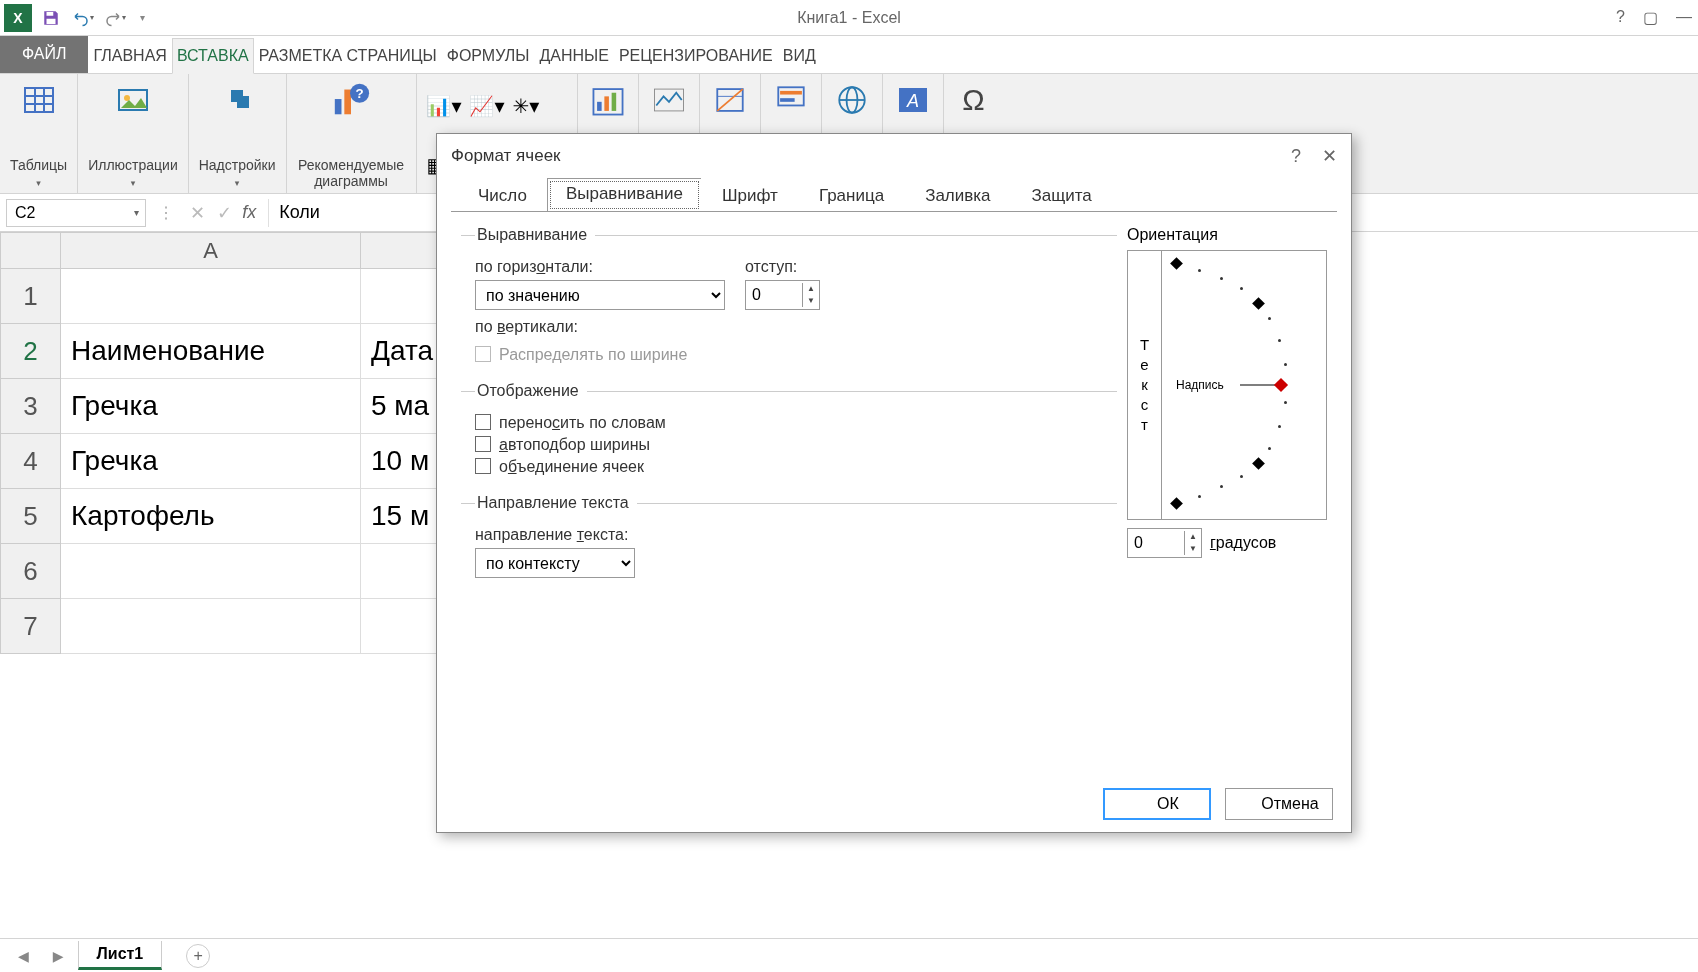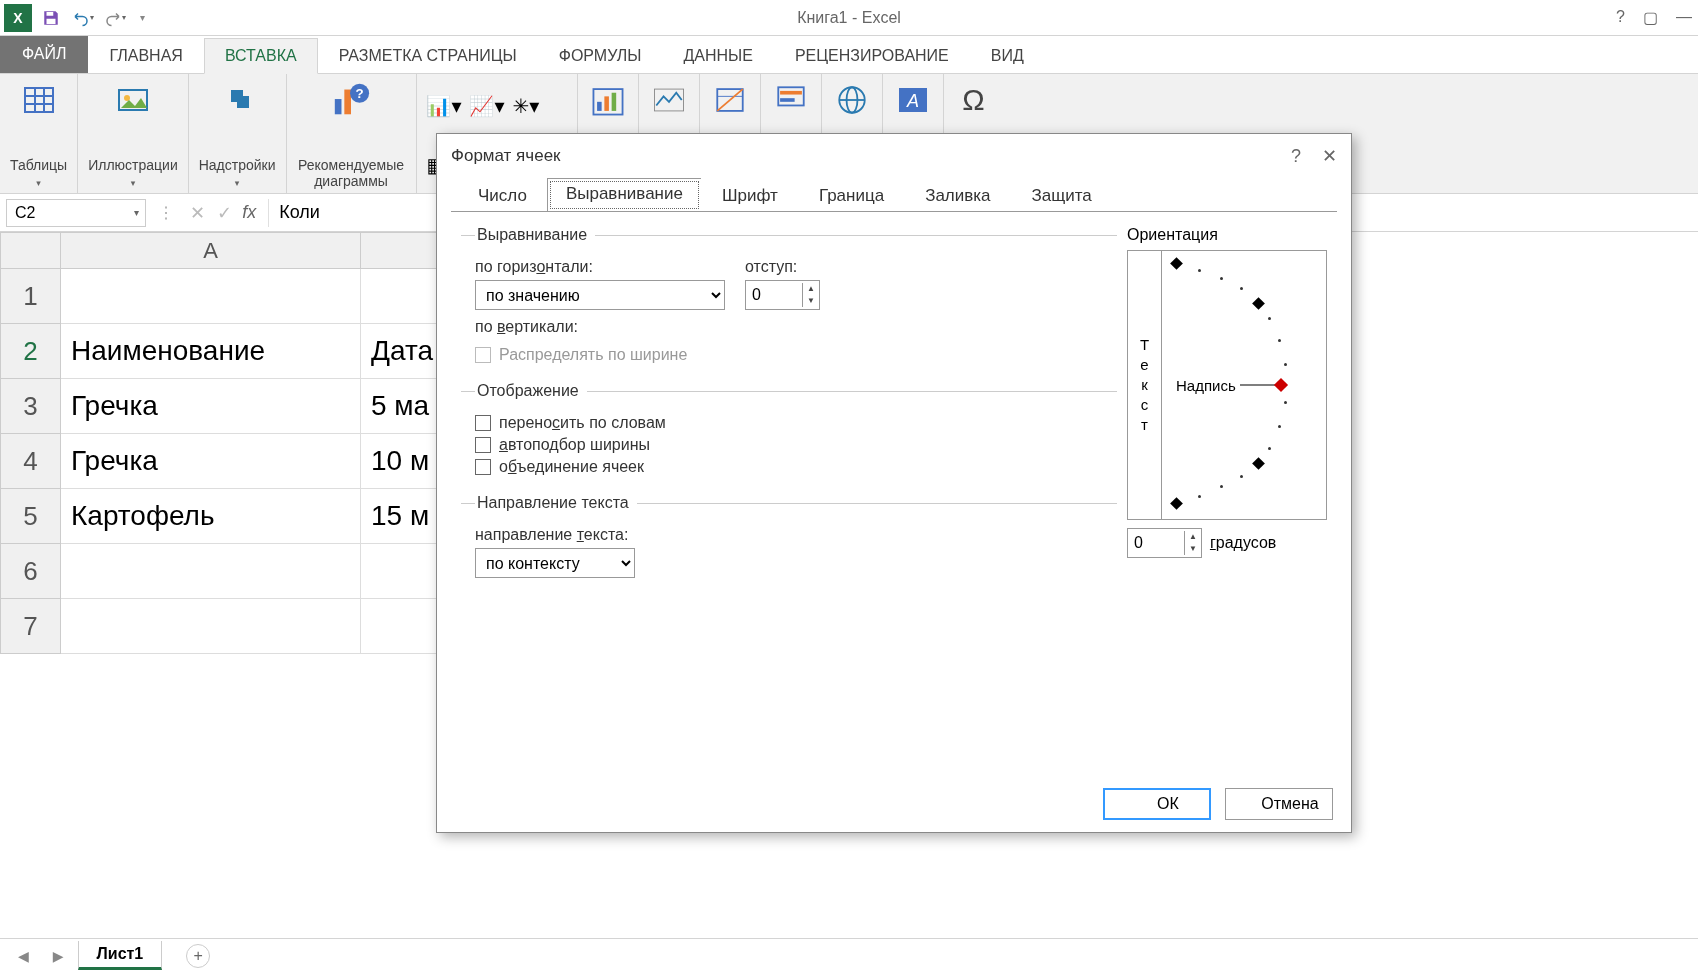--- a/index.html
+++ b/index.html
@@ -10,21 +10,21 @@
 .titlebar .qat { display: flex; align-items: center; gap: 6px; padding-left: 4px; }
 .titlebar .qat .excel-logo { width: 28px; height: 28px; background: #217346; display: flex; align-items: center; justify-content: center; color: #fff; font-weight: bold; font-size: 14px; }
 .titlebar .title { position: absolute; left: 50%; transform: translateX(-50%); color: #666; font-size: 16px; }
 .titlebar .winctrl { position: absolute; right: 6px; display: flex; gap: 18px; color: #666; }
 .qat-btn { width: 26px; height: 26px; display:flex; align-items:center; justify-content:center; color:#555; }
 .qat-btn svg { width:18px; height:18px; }
 
 
 .ribbon-tabs { height: 38px; display: flex; align-items: flex-end; border-bottom: 1px solid #d4d4d4; background:#fff; }
 .ribbon-tabs .file-tab { background: #737373; color: #fff; padding: 8px 22px; font-size: 16px; height:38px; display:flex; align-items:center;}
-.ribbon-tabs .tab { padding: 8px 20px; font-size: 16px; color: #444; cursor: pointer; border:1px solid transparent; border-bottom:none; height:36px; display:flex; align-items:center;}
+.ribbon-tabs .tab { padding: 8px 4px; font-size: 16px; color: #444; cursor: pointer; border:1px solid transparent; border-bottom:none; height:36px; display:flex; align-items:center;}
 .ribbon-tabs .tab.active { border:1px solid #d4d4d4; border-bottom:1px solid #f1f1f1; background:#f1f1f1; color:#217346; position:relative; top:1px;}
 
 
 .ribbon { height: 120px; background: #f1f1f1; border-bottom: 1px solid #d4d4d4; display: flex; }
 .ribbon-group { border-right: 1px solid #d4d4d4; padding: 6px 10px 2px 10px; display: flex; flex-direction: column; align-items: center; justify-content: space-between; }
 .ribbon-group .icons { display:flex; gap:10px; align-items:center; flex:1;}
 .ribbon-group .label { font-size: 14px; color: #444; text-align: center; padding-bottom:2px;}
 .ribbon-group .dropdown-arrow { font-size: 9px; color: #666; }
 .ribbon-btn { display:flex; flex-direction:column; align-items:center; gap:2px; }
 .ribbon-icon { width:40px; height:40px; display:flex; align-items:center; justify-content:center; }
@@ -73,29 +73,29 @@
 fieldset.fs legend { font-size:16px; color:#333; padding-right:8px;}
 .fs label.flabel { display:block; font-size:16px; color:#333; margin:4px 0 4px 0;}
 .fs select, .fs .combo { height:30px; font-size:16px; border:1px solid #999; background:#fff; padding:2px 6px;}
 .wide { width:250px; }
 .narrow { width:160px;}
 .row-inline { display:flex; align-items:center; gap:12px;}
 .spinner { display:inline-flex; align-items:center; border:1px solid #999; height:30px;}
 .spinner input { border:none; width:56px; text-align:left; padding:0 6px; font-size:16px; outline:none;}
 .spinner .spins { display:flex; flex-direction:column; border-left:1px solid #999;}
 .spinner .spins div { font-size:8px; padding:0 4px; line-height:12px; color:#444; cursor:pointer;}
-.check-row { display:flex; align-items:center; gap:8px; margin:4px 0; font-size:16px; color:#333;}
+.check-row { display:flex; gap:8px; margin:4px 0; font-size:16px; color:#333;}
 .check-row.disabled { color:#999;}
 .check-box { width:16px; height:16px; border:1px solid #666; background:#fff;}
 .check-row.disabled .check-box { border-color:#bbb;}
 
 .orientation-box { border:1px solid #999; height:270px; display:flex; margin-top:6px;}
 .orientation-box .vtext { width:34px; border-right:1px solid #999; display:flex; flex-direction:column; align-items:center; justify-content:center; font-size:15px; line-height:20px;}
 .orientation-box .dial { flex:1; position:relative;}
-.dial .center-label { position:absolute; left:14px; top:50%; transform:translateY(-50%); font-size:15px;}
+.dial .center-label { position:absolute; left:14px; top:50%; transform:translateY(-50%); font-size:12px;}
 .dial .line { position:absolute; left:78px; top:50%; width:36px; height:1px; background:#000; transform:translateY(-50%);}
 .dial .endpoint { position:absolute; left:114px; top:50%; width:10px; height:10px; transform:translate(0,-50%) rotate(45deg); background:#c00;}
 .dial .dot { position:absolute; width:3px; height:3px; background:#333; border-radius:50%;}
 .dial .diamond { position:absolute; width:9px; height:9px; background:#000; transform:rotate(45deg);}
 .degrees-row { display:flex; align-items:center; gap:8px; margin-top:8px; font-size:16px;}
 
 .dialog-buttons { display:flex; justify-content:flex-end; gap:14px; padding:12px 18px;}
 .dialog-buttons button { width:108px; height:32px; font-size:16px; background:#fff; border:1px solid #999; cursor:pointer;padding-left:28px;}
 .dialog-buttons button.primary { border:1px solid #3399ff; box-shadow:inset 0 0 0 1px #3399ff;}
 

